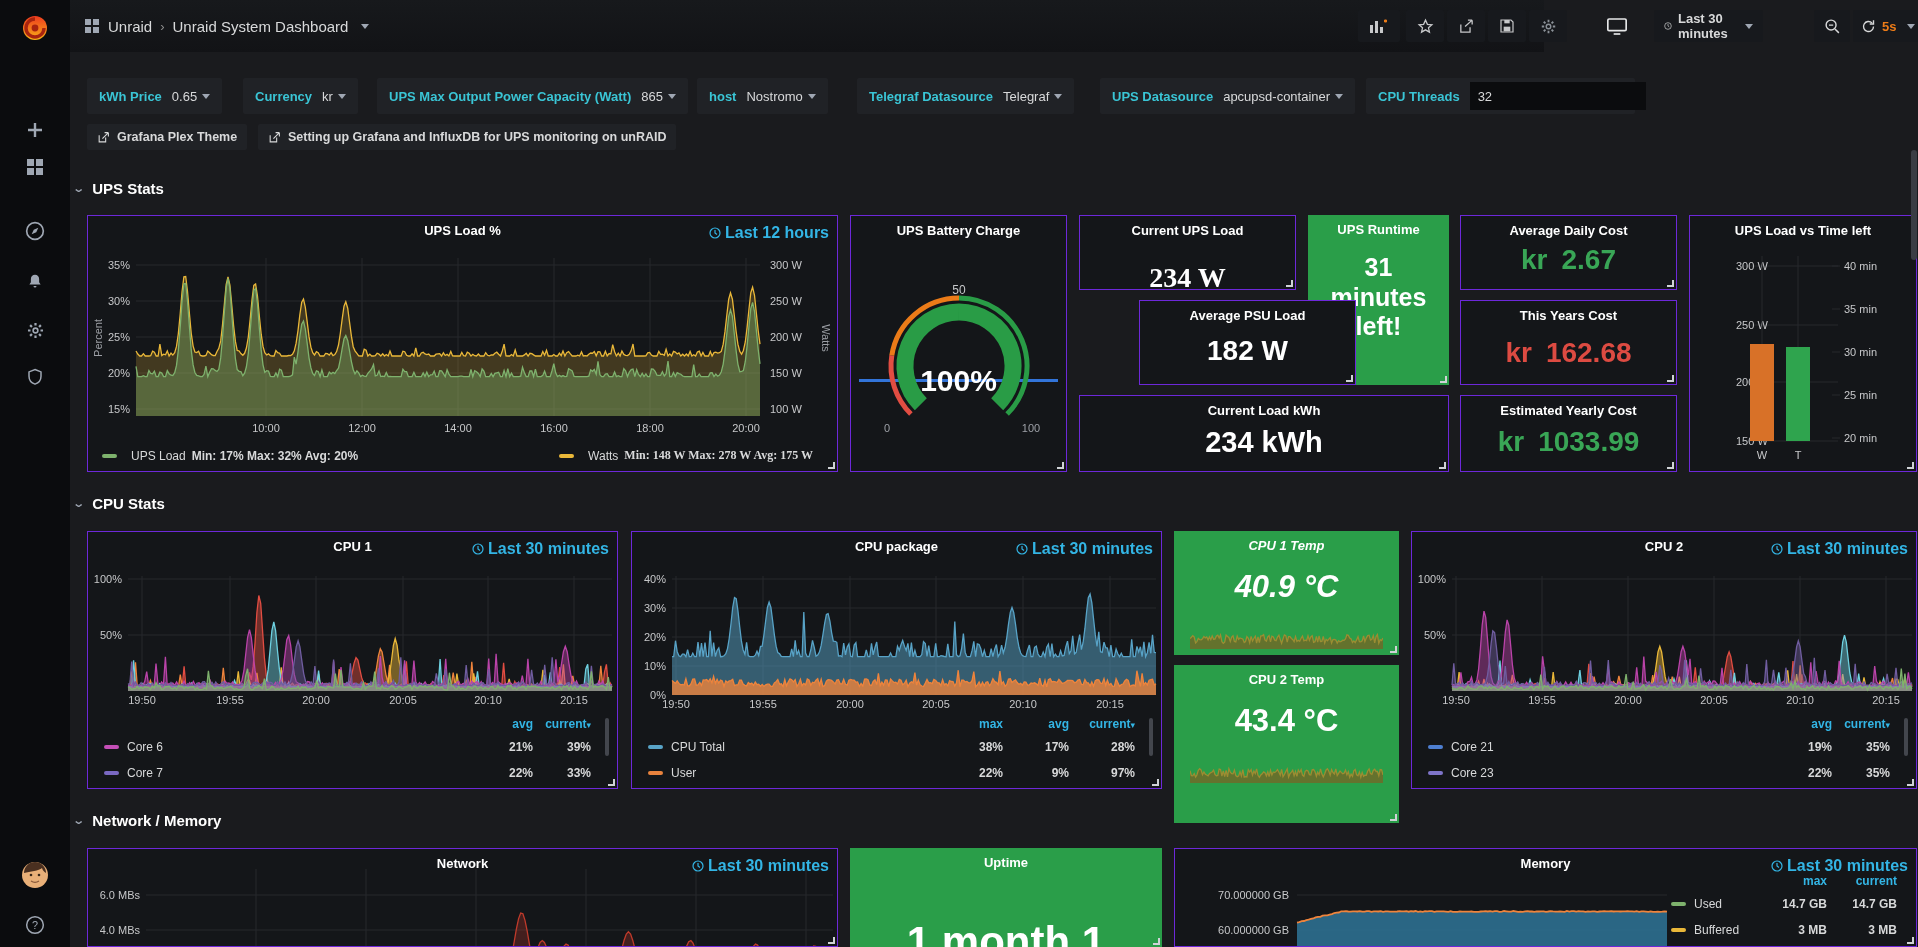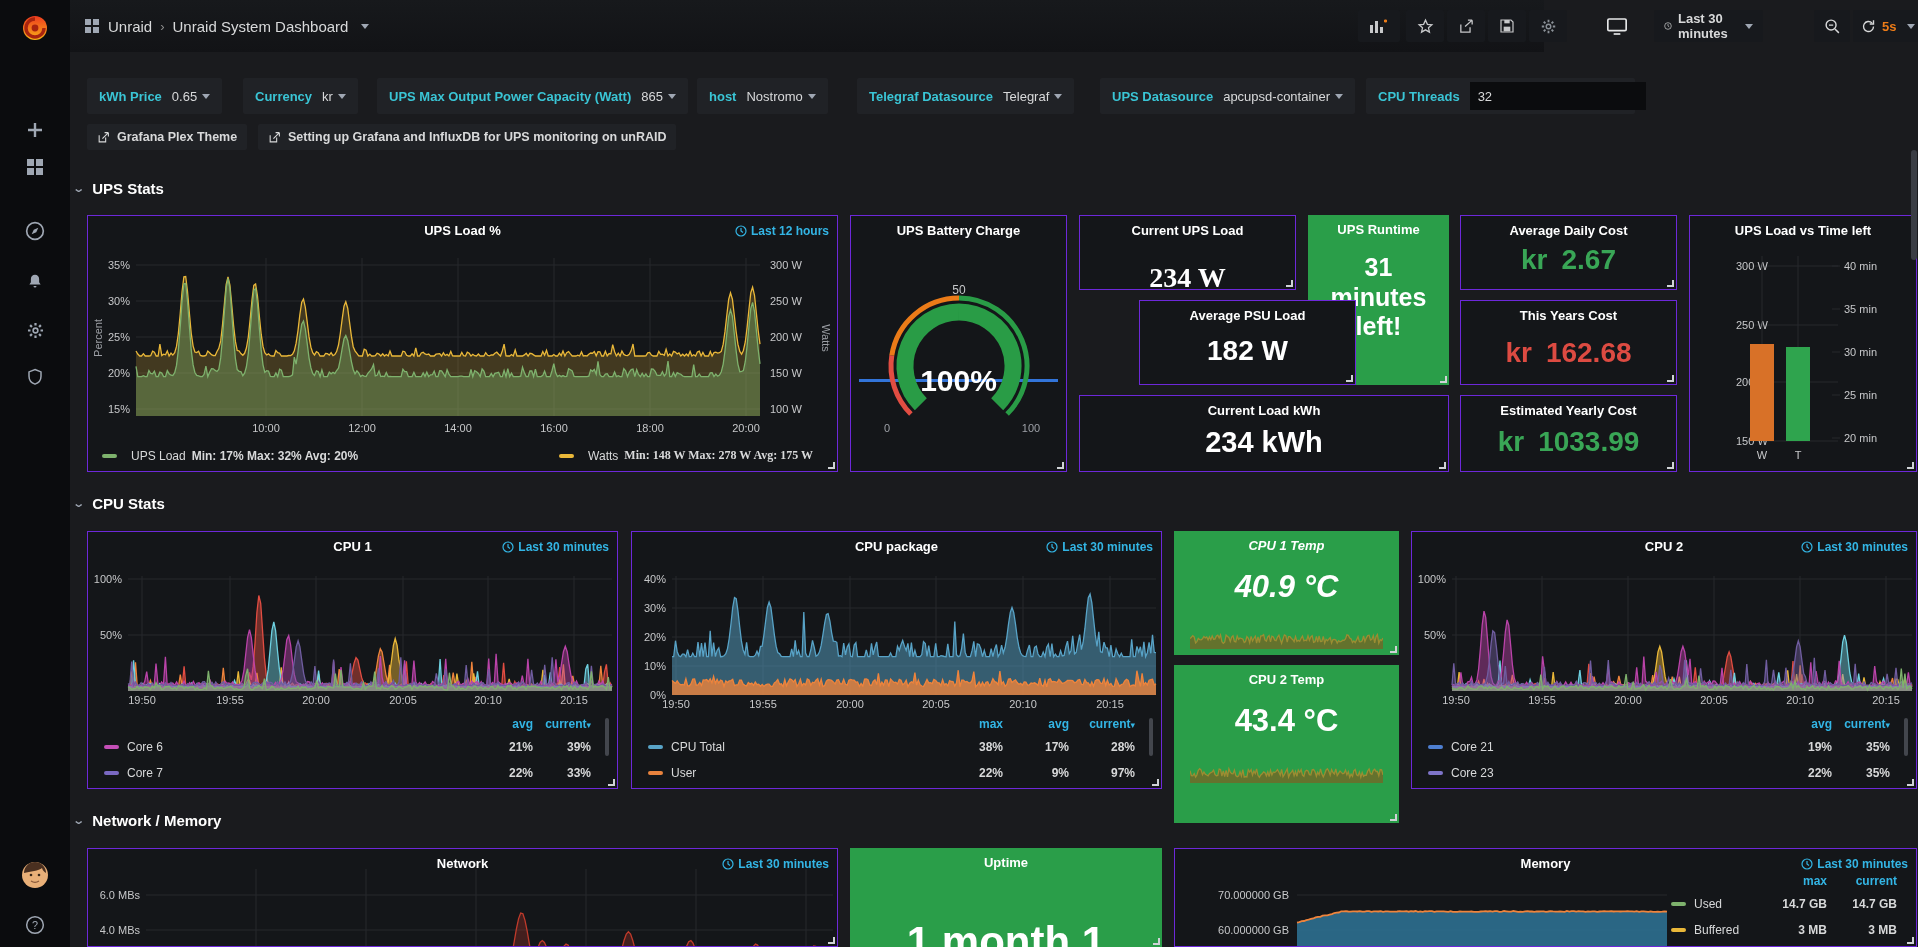--- a/index.html
+++ b/index.html
@@ -21,21 +21,21 @@
   .lchip{position:absolute;height:26px;background:#202226;display:flex;align-items:center;padding:0 10px;gap:7px;border-radius:2px;
     color:#d8d9da;font-size:12.5px;font-weight:700;cursor:pointer;white-space:nowrap;}
   
   .sect{position:absolute;display:flex;align-items:center;gap:9px;color:#ffffff;font-weight:700;font-size:15px;cursor:pointer;}
   .schev{color:#9fa7b3;font-size:11px;transform:scaleX(1.4);}
   
   .panel{position:absolute;background:#141619;border:1px solid #6d28d9;box-sizing:border-box;overflow:hidden;}
   .panel::after{content:'';position:absolute;right:2px;bottom:2px;width:5px;height:5px;border-right:2px solid #cfd2d6;border-bottom:2px solid #cfd2d6;}
   .gpanel{background:#2a9e49;border:none;}
   .ptitle{position:absolute;top:7px;left:0;right:0;text-align:center;font-size:13px;font-weight:700;color:#fff;z-index:2;cursor:pointer;}
-  .ptime{position:absolute;top:8px;right:8px;color:#33b5e5;font-size:12px;font-weight:700;display:flex;gap:4px;align-items:center;z-index:2;cursor:pointer;}
+  .ptime{position:absolute;top:8px;right:8px;color:#33b5e5;font-size:16px;font-weight:700;display:flex;gap:4px;align-items:center;z-index:2;cursor:pointer;}
   .statv{position:absolute;left:0;right:0;text-align:center;font-weight:700;color:#fff;}
   .money{display:flex;justify-content:center;gap:14px;font-weight:700;position:absolute;left:0;right:0;}
   svg.chart{position:absolute;left:0;top:0;}
   
   .lgd{position:absolute;font-size:12px;color:#d8d9da;}
   .lg-row{display:flex;align-items:center;height:26px;}
   .lg-dash{width:15px;height:4px;border-radius:2px;margin-right:8px;flex:none;}
   .lg-name{flex:1;cursor:pointer;white-space:nowrap;}
   .lg-col{width:var(--colw,58px);text-align:right;font-weight:700;flex:none;}
   .lg-head{height:20px;}

